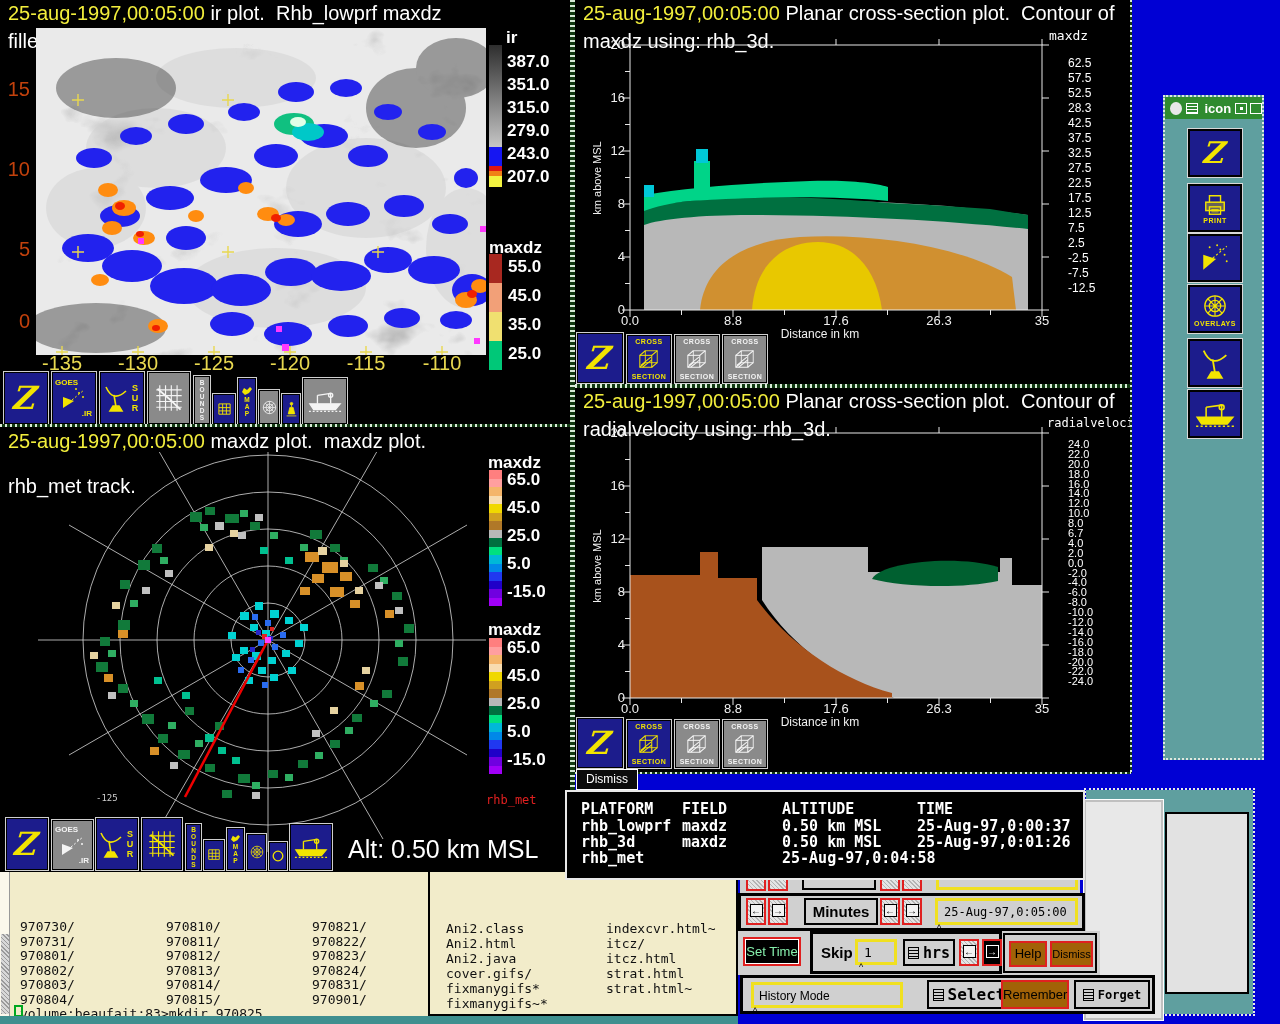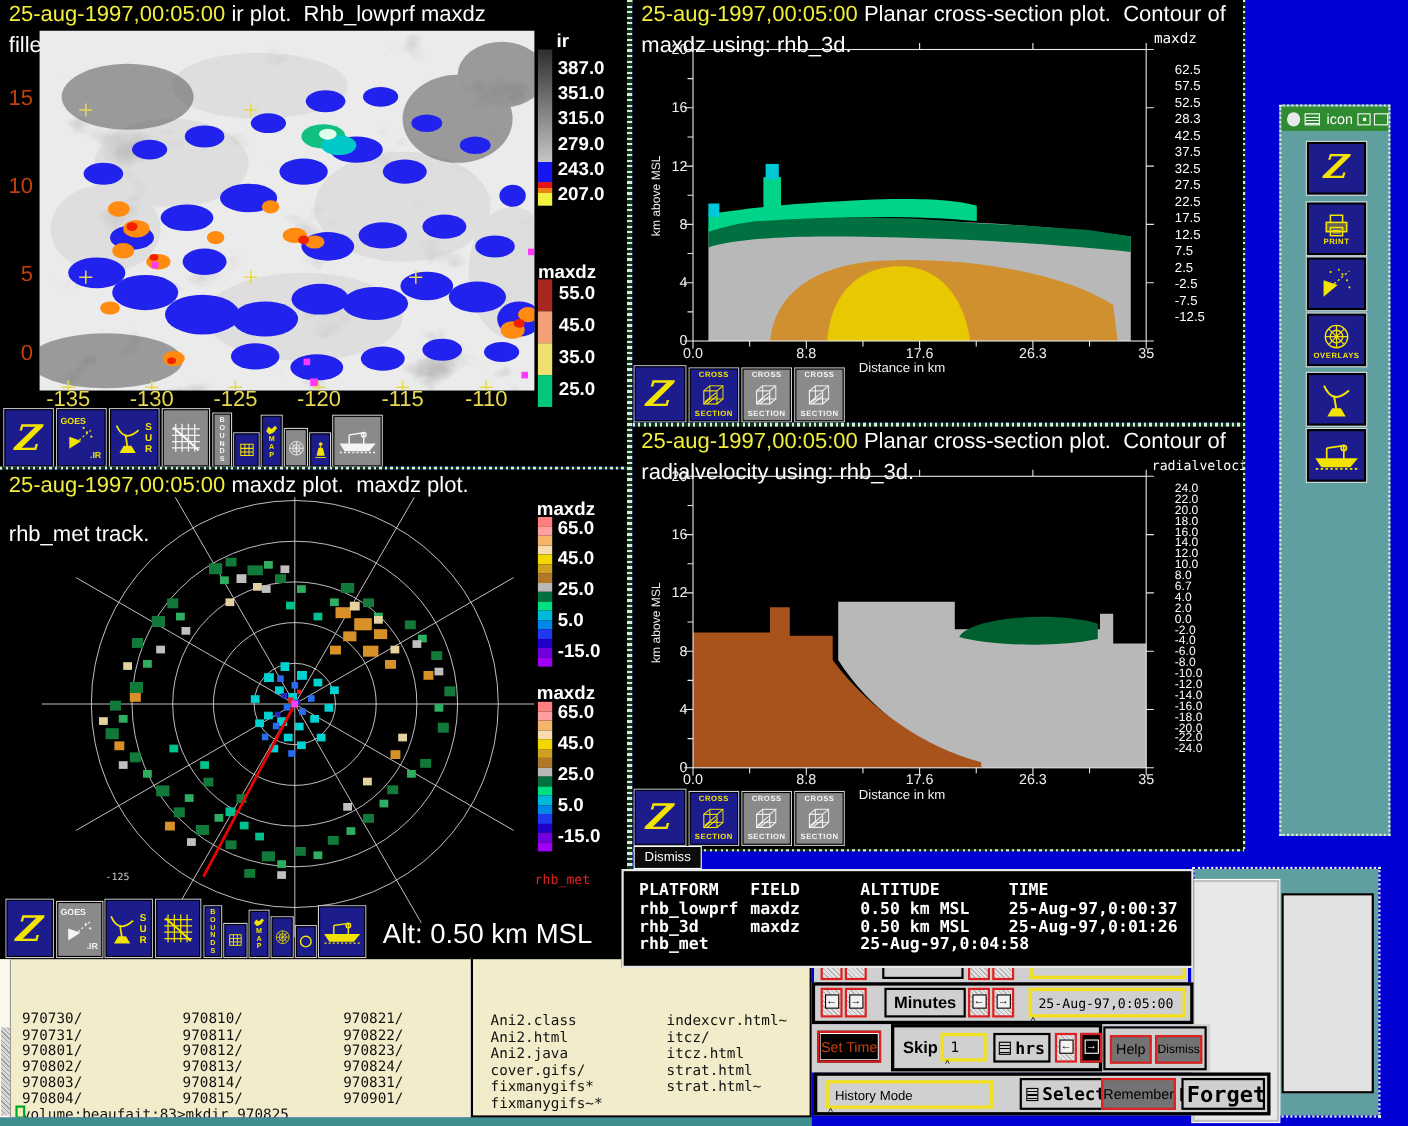--- a/index.html
+++ b/index.html
@@ -41,22 +41,22 @@
 .trrow span{width:160px}
 .cmdline{height:14.5px}
 .pfrow{position:relative;height:16px}
 .pfc0{position:absolute;left:14px}.pfc1{position:absolute;left:115px}.pfc2{position:absolute;left:215px}.pfc3{position:absolute;left:350px}
 .ctl-bg{position:absolute;background:#d0d0d0}
 .arrbtn{position:absolute;width:20px;height:27px;border:2px solid #e02020;background:repeating-linear-gradient(45deg,#b4b4b4 0 1px,#e4e4e4 1px 3px);cursor:pointer}
 .arrbtn .ab{display:block;width:13px;height:13px;margin:4px auto 0;background:#f2f2f2;border:1px solid #000;font-size:10px;line-height:11px;text-align:center;color:#000}
 .arrbtn.dark{background:#000}
 .arrbtn.dark .ab{background:#000;color:#fff;border-color:#fff}
 .yfield{position:absolute;border:3px solid #f0e020;background:#d0d0d0;color:#000;cursor:text}
-.blackbtn{position:absolute;border:2px solid #e02020;background:#000;color:#c2410c;box-shadow:inset 0 0 0 1px #fff;font-size:13px;text-align:center;cursor:pointer}
-.redbtn{position:absolute;border:2px solid #e02020;background:#737373;color:#000;text-align:center;cursor:pointer}
+.blackbtn{position:absolute;border:2px solid #e02020;background:#000;color:#86efac;box-shadow:inset 0 0 0 1px #fff;font-size:13px;text-align:center;cursor:pointer}
+.redbtn{position:absolute;border:2px solid #e02020;background:#a16207;color:#000;text-align:center;cursor:pointer}
 .menubtn{position:absolute;border:2px solid #000;background:#d0d0d0;color:#000;display:flex;align-items:center;justify-content:center;gap:4px;cursor:pointer}
 .mglyph{display:inline-block;width:11px;height:12px;border:1px solid #000;background:repeating-linear-gradient(180deg,#d0d0d0 0 2px,#000 2px 3px)}
 .bold-mono{font-family:"DejaVu Sans Mono",monospace;font-weight:bold;font-size:15px}
 .caret{position:absolute;font-size:9px;color:#000}
 .iconbtn{position:absolute;left:23px;width:54px;height:48px;background:#1c1c8c;border:2px solid #000;outline:1px solid #d8d8d8;color:#f2e400;display:flex;flex-direction:column;align-items:center;justify-content:center;cursor:pointer}
 .ibtxt{font-size:7px;font-weight:bold;letter-spacing:.5px}
 svg{display:block}
 </style>
 </head>
 <body>
@@ -878,21 +878,21 @@
     </div>
   </div>
 
   <div class="abs dot-h" style="left:575px;top:772px;width:556px;height:2px"></div>
   <div class="abs" style="left:576px;top:769px;width:62px;height:21px;background:#0c0c0c;border:1px solid #fff;color:#fff;font-size:12px;text-align:center;line-height:18px;cursor:pointer">Dismiss</div>
 
   <div class="abs" style="left:1163px;top:95px;width:101px;height:665px;background:#5f9f9f;border:2px dotted #dfe8df">
     <div class="abs" style="left:0;top:0;right:0;height:22px;background:#2f8b2f;display:flex;align-items:center">
       <span style="width:13px;height:13px;border-radius:50%;background:#e8e8e8;margin-left:5px"></span>
       <span style="width:14px;height:11px;border:1px solid #fff;margin-left:4px;background:repeating-linear-gradient(180deg,#2f8b2f 0 2px,#fff 2px 3px)"></span>
-      <span style="color:#fff;font-weight:normal;font-size:13px;margin-left:6px">icon</span>
+      <span style="color:#fff;font-weight:bold;font-size:13px;margin-left:6px">icon</span>
       <span style="width:13px;height:11px;border:1px solid #fff;margin-left:4px;position:relative">
           <span style="position:absolute;left:4px;top:3px;width:3px;height:3px;background:#fff"></span>
         </span>
       <span style="width:13px;height:11px;border:1px solid #fff;margin-left:3px"></span>
     </div>
     <div class="iconbtn" style="top:32px">
         <span class="zglyph" style="font-size:30px">Z</span>
       </div>
     <div class="iconbtn" style="top:87px">
       <svg width="26" height="24" viewBox="0 0 26 26" stroke="currentColor" fill="none" stroke-width="1.5">
@@ -1048,21 +1048,21 @@
   </div>
 
   <div class="ctl-bg" style="left:740px;top:975px;width:415px;height:39px;border:3px solid #000">
     <div class="yfield" style="left:8px;top:4px;width:152px;height:26px;font-size:12px;padding:4px 0 0 5px">History Mode</div>
     <span class="caret" style="left:10px;top:28px">^</span>
     <div class="menubtn bold-mono" style="left:184px;top:2px;width:84px;height:29px;font-size:16px">
         <span class="mglyph"></span>
         <span>Select</span>
       </div>
     <div class="redbtn" style="left:258px;top:2px;width:68px;height:29px;font-size:13px;line-height:25px">Remember</div>
-    <div class="menubtn bold-mono" style="left:331px;top:2px;width:76px;height:29px;font-size:20px">
+    <div class="menubtn bold-mono" style="left:331px;top:2px;width:76px;height:29px;font-size:12px">
         <span class="mglyph"></span>
         <span>Forget</span>
       </div>
   </div>
 
   <div class="abs" style="left:0;top:1016px;width:738px;height:8px;background:#3f8f8f"></div>
 
 </div>
 
 </body></html>

